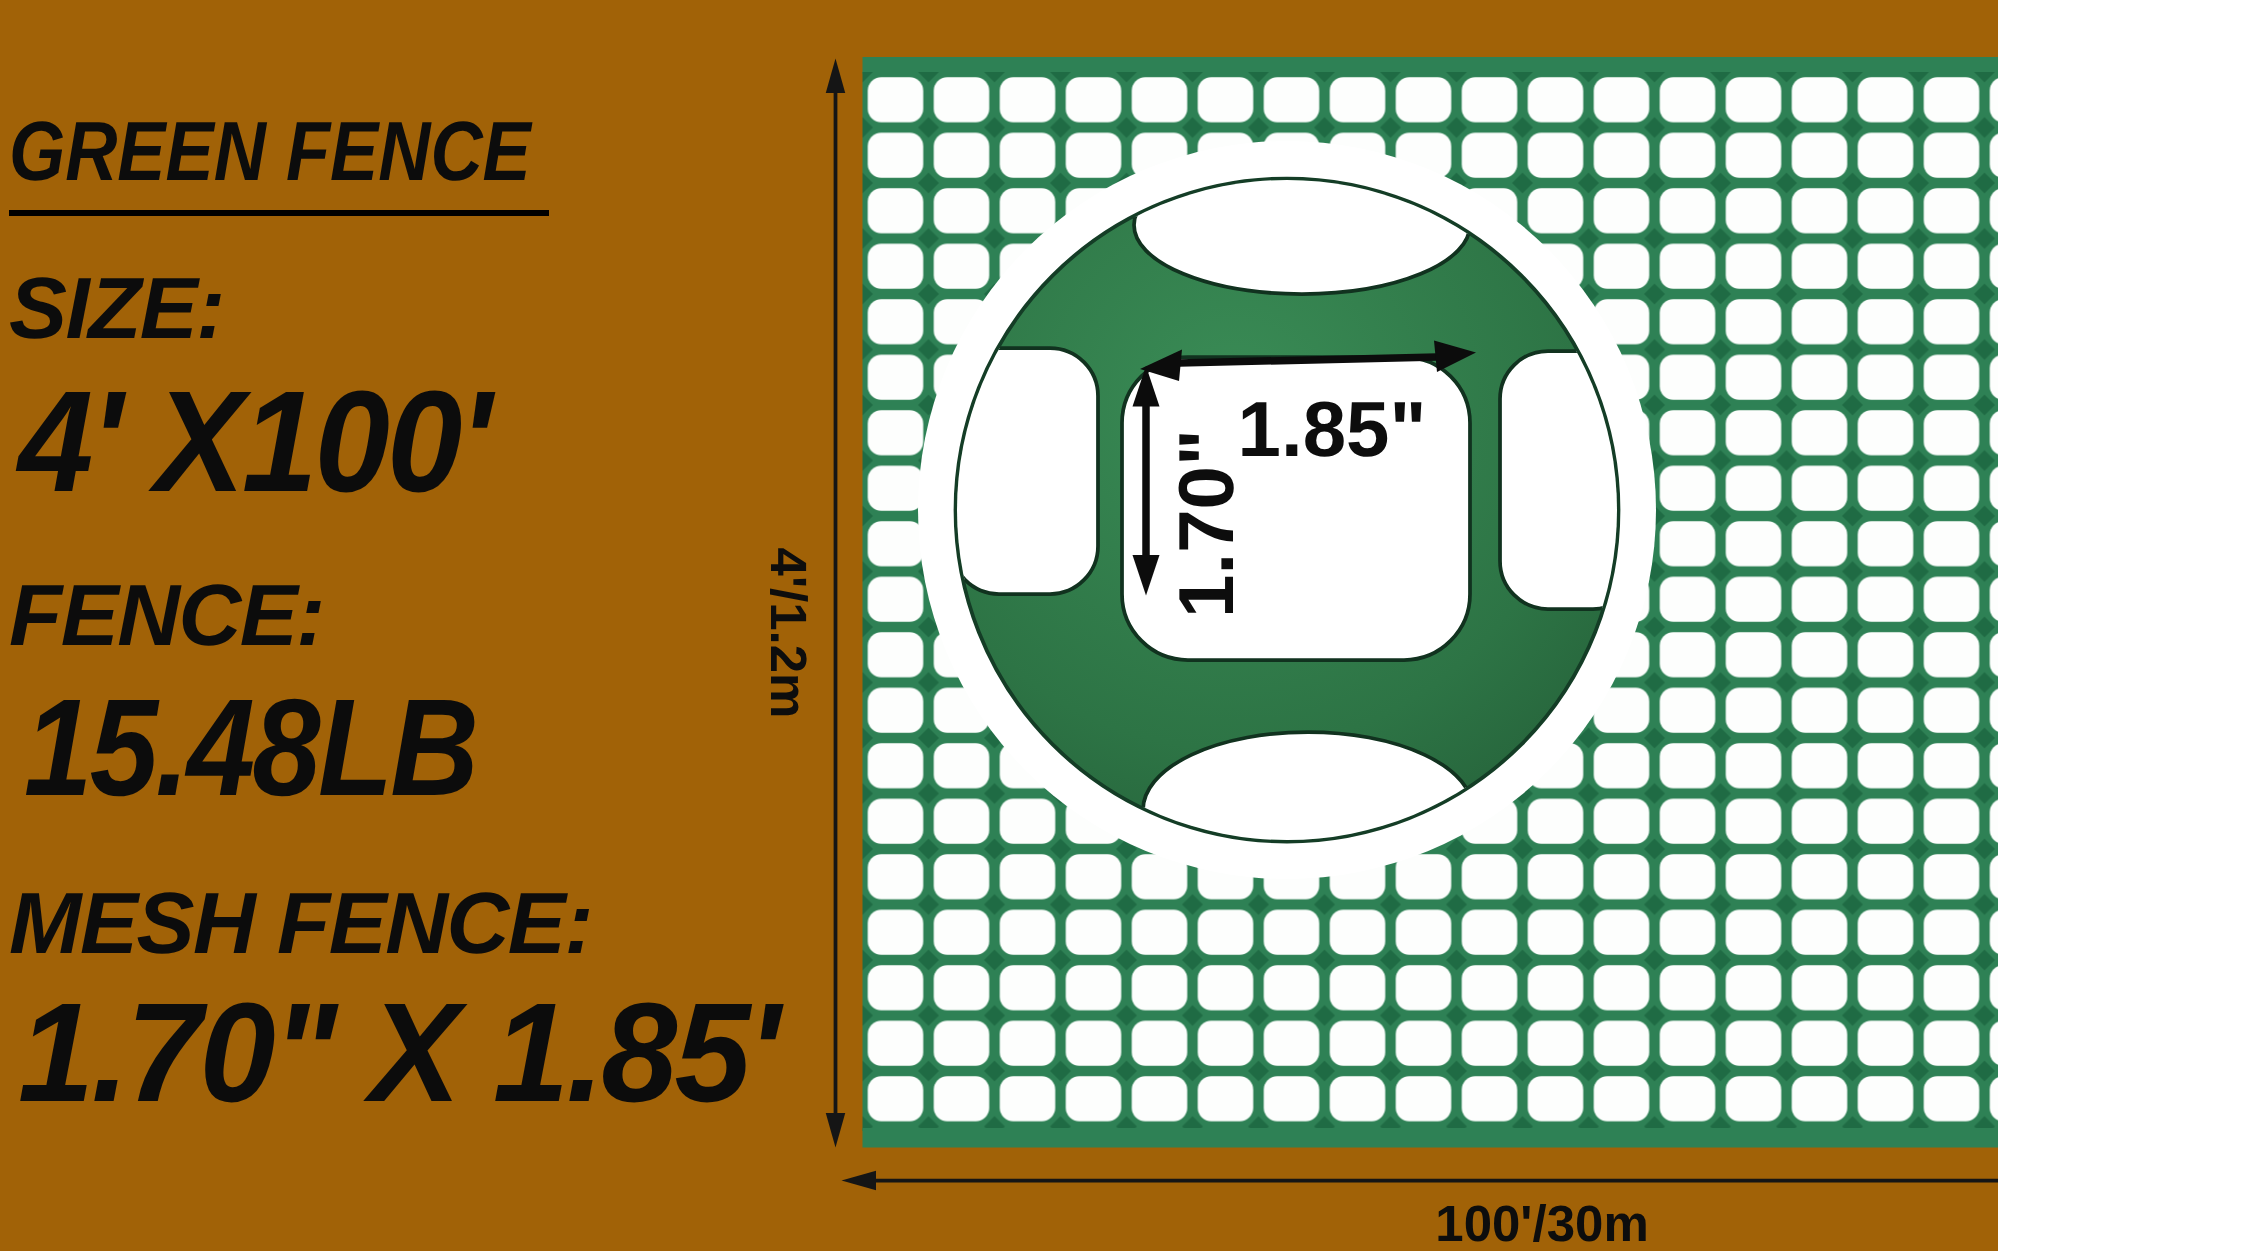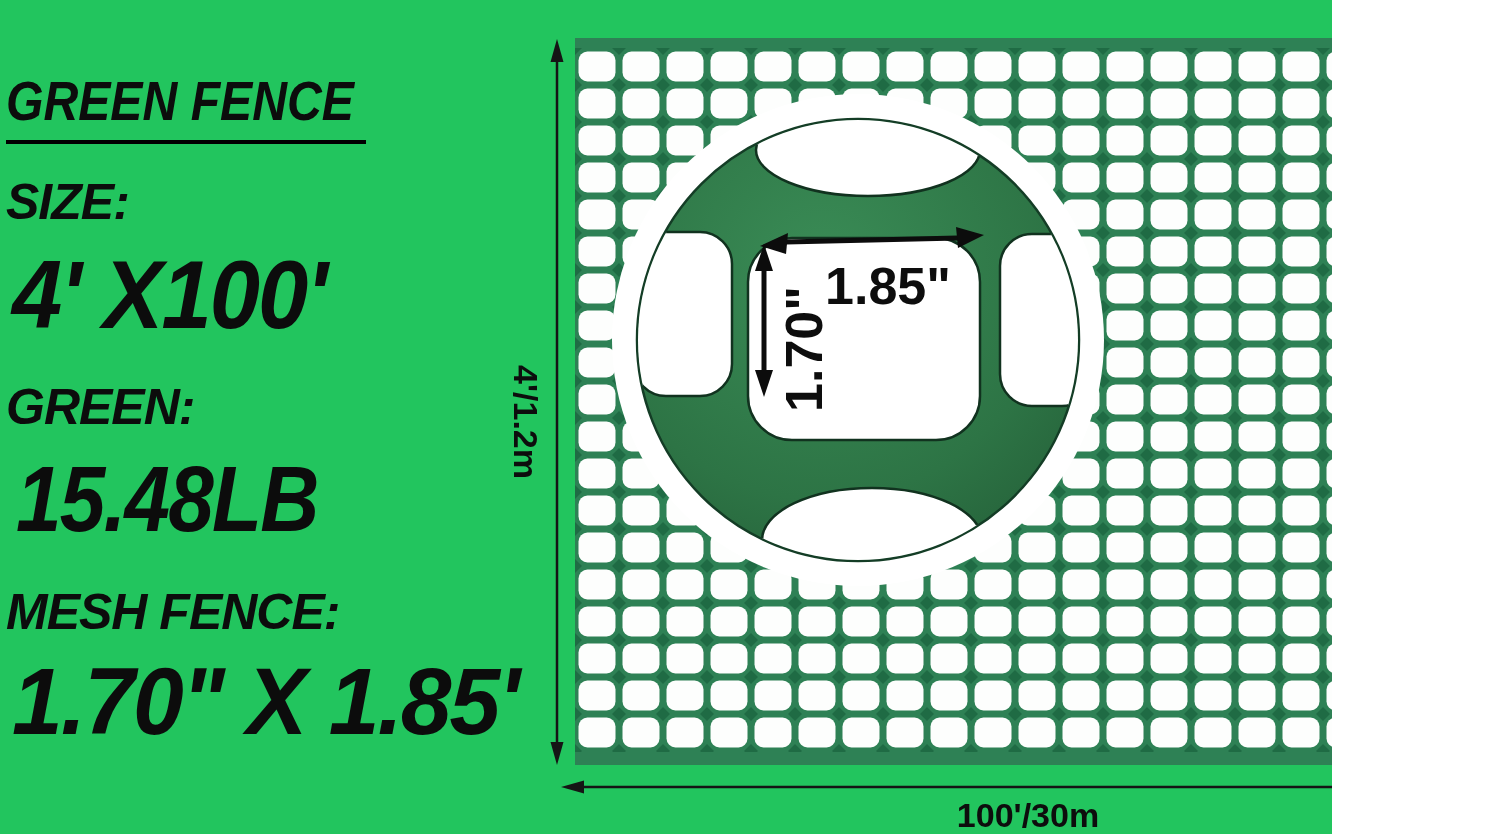--- a/index.html
+++ b/index.html
@@ -1,38 +1,38 @@
 <!DOCTYPE html>
 <html><head>
 <meta charset="utf-8">
 <style>
   html,body{margin:0;padding:0;background:#ffffff;}
-  .stage{position:relative;width:1332px;height:834px;background:#22c55e;overflow:hidden;
+  .stage{position:relative;width:1332px;height:834px;background:#a16207;overflow:hidden;
          font-family:"Liberation Sans",sans-serif;color:#0c0c0c;}
   .abs{position:absolute;white-space:nowrap;line-height:1;}
-  .spec-label{font-style:italic;font-weight:bold;font-size:50px;letter-spacing:-1px;}
+  .spec-label{font-style:italic;font-weight:bold;font-size:58px;letter-spacing:-1px;}
   .spec-value{font-style:italic;font-weight:bold;transform-origin:0 0;}
   .title{font-style:italic;font-weight:bold;font-size:56px;letter-spacing:0px;
          transform:scaleX(0.86);transform-origin:0 0;}
   .rule{background:#000000;}
   svg text{font-family:"Liberation Sans",sans-serif;font-weight:bold;fill:#0d0d0d;}
 </style>
 </head>
 <body>
 
 <div class="stage">
 
   <div>
     <div class="abs title" style="left:6px;top:73px;">GREEN FENCE</div>
     <div class="abs rule" style="left:6px;top:140px;width:360px;height:4px;"></div>
 
     <div class="abs spec-label" style="left:6px;top:177px;">SIZE:</div>
     <div class="abs spec-value" style="left:12px;top:247px;font-size:96px;letter-spacing:-2px;transform:scaleX(0.94);">4' X100'</div>
 
-    <div class="abs spec-label" style="left:6px;top:382px;">GREEN:</div>
+    <div class="abs spec-label" style="left:6px;top:382px;">FENCE:</div>
     <div class="abs spec-value" style="left:16px;top:453px;font-size:92px;letter-spacing:-2px;transform:scaleX(0.89);">15.48LB</div>
 
     <div class="abs spec-label" style="left:6px;top:587px;">MESH FENCE:</div>
     <div class="abs spec-value" style="left:12px;top:655px;font-size:94px;letter-spacing:-2px;transform:scaleX(0.97);">1.70" X 1.85'</div>
   </div>
 
   <svg class="abs" style="left:0;top:0;" width="1500" height="834" viewBox="0 0 1500 834">
     <defs>
       <pattern id="meshPat" width="44" height="37" patternUnits="userSpaceOnUse" patternTransform="translate(575 48)">
         <rect width="44" height="37" fill="#2e8155"></rect>

